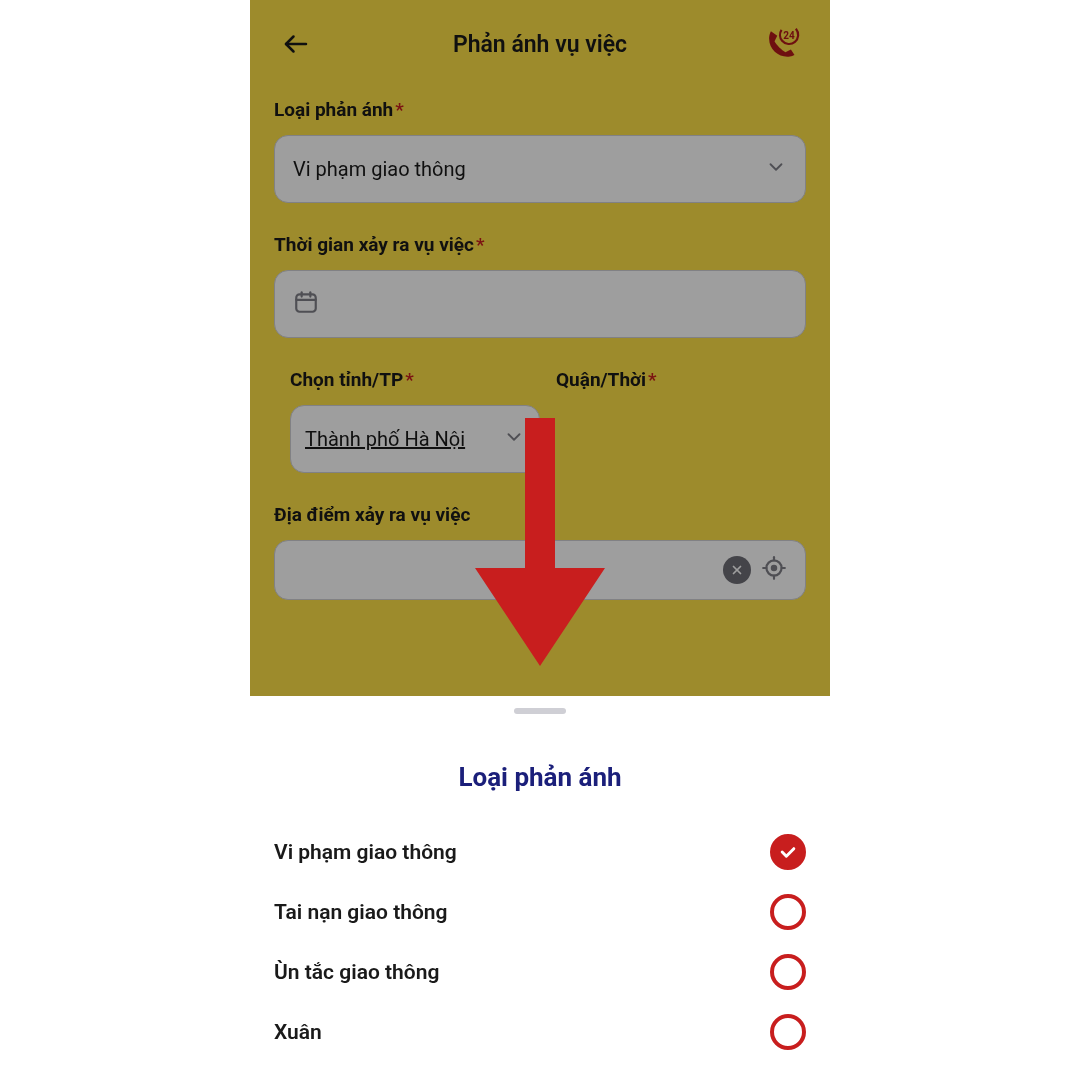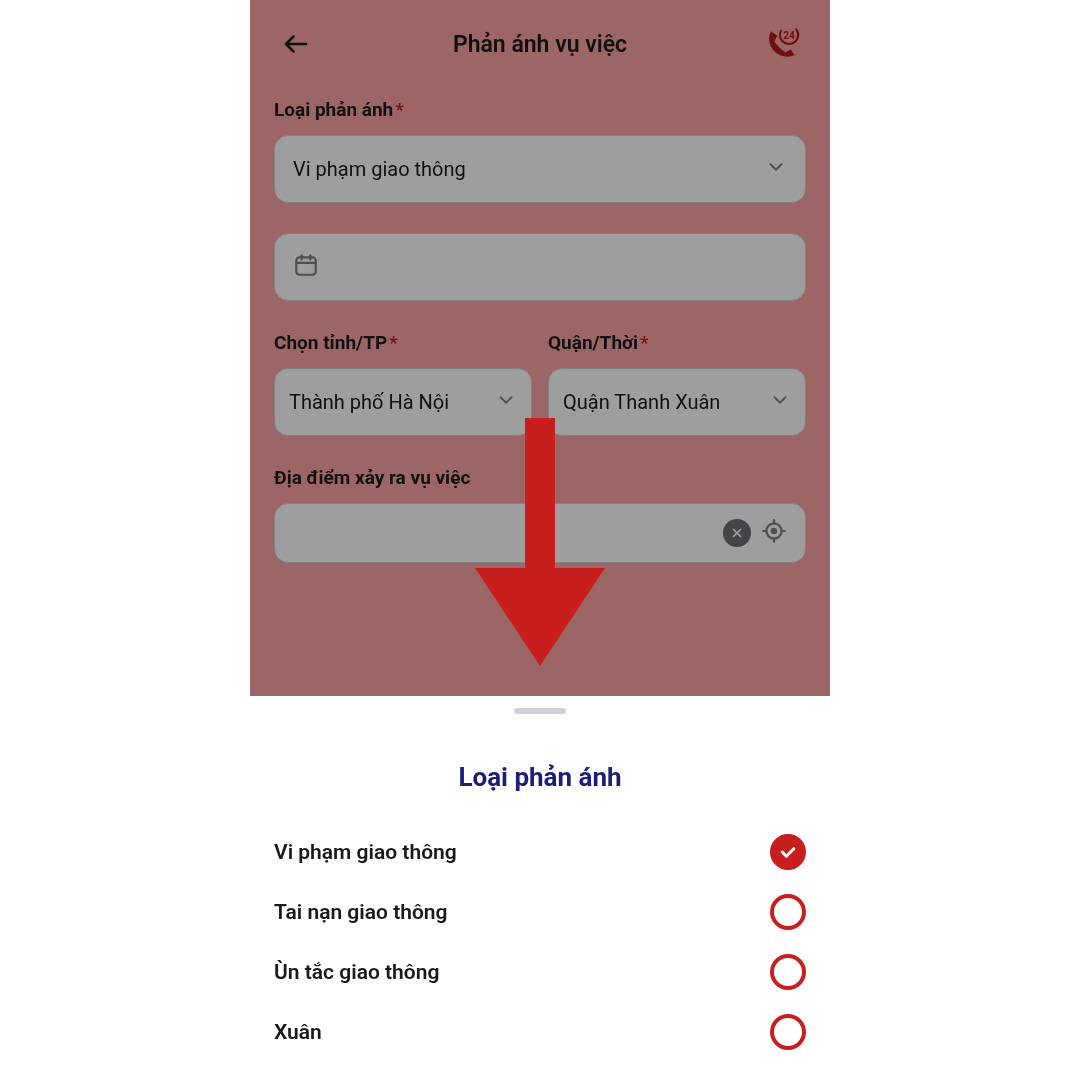--- a/index.html
+++ b/index.html
@@ -10,21 +10,21 @@
     background: #fff;
     position: relative;
     overflow: hidden;
   }
   .phone-area {
     position: absolute;
     left: 250px;
     top: 0;
     width: 580px;
     height: 890px;
-    background: #fca5a5;
+    background: #fde047;
   }
   .dim-overlay {
     position: absolute;
     left: 0; top: 0; right: 0; bottom: 0;
     background: rgba(0,0,0,0.38);
     pointer-events: none;
   }
   .header {
     position: relative;
     display: flex;
@@ -78,24 +78,25 @@
     padding:0 18px;
     font-size:20px;
     color:#1a1a1a;
   }
   .input-text { flex:1; }
   .chev { color:#808088; }
   .calendar-icon { color:#808088; }
   .two-col {
     display:flex;
     gap:16px;
+    margin-left:16px;
   }
   .two-col .col { flex:1; min-width:0;}
   .two-col .input-box { padding:0 14px; }
-  .two-col .input-text { overflow:hidden; white-space:nowrap; text-overflow:ellipsis; }
+  .two-col .input-text { overflow:hidden; white-space:nowrap; text-overflow:ellipsis;text-decoration:underline; }
   .loc-box {
     background:#fff;
     border:1px solid #d0d0d5;
     border-radius:14px;
     height:60px;
     display:flex;
     align-items:center;
     justify-content:flex-end;
     gap:10px;
     padding:0 18px;
@@ -196,20 +197,23 @@
         <span class="input-text">Vi phạm giao thông</span>
         <span class="chev">
           <svg width="22" height="22" viewBox="0 0 24 24" fill="none" stroke="currentColor" stroke-width="2" stroke-linecap="round" stroke-linejoin="round">
               <polyline points="6 9 12 15 18 9"></polyline>
             </svg>
         </span>
       </div>
     </div>
 
     <div class="field">
+      <div class="field-label">
+        <span>Thời gian xảy ra vụ việc</span><span class="req">*</span>
+      </div>
       <div class="input-box">
         <span class="calendar-icon">
           <svg width="26" height="26" viewBox="0 0 24 24" fill="none" stroke="currentColor" stroke-width="2" stroke-linecap="round" stroke-linejoin="round">
               <rect x="3" y="5" width="18" height="16" rx="3"></rect>
               <line x1="3" y1="10" x2="21" y2="10"></line>
               <line x1="8" y1="3" x2="8" y2="7"></line>
               <line x1="16" y1="3" x2="16" y2="7"></line>
             </svg>
         </span>
       </div>
@@ -225,28 +229,20 @@
           <span class="chev">
             <svg width="22" height="22" viewBox="0 0 24 24" fill="none" stroke="currentColor" stroke-width="2" stroke-linecap="round" stroke-linejoin="round">
                 <polyline points="6 9 12 15 18 9"></polyline>
               </svg>
           </span>
         </div>
       </div>
       <div class="col">
         <div class="field-label">
           <span>Quận/Thời</span><span class="req">*</span>
-        </div>
-        <div class="input-box">
-          <span class="input-text">Quận Thanh Xuân</span>
-          <span class="chev">
-            <svg width="22" height="22" viewBox="0 0 24 24" fill="none" stroke="currentColor" stroke-width="2" stroke-linecap="round" stroke-linejoin="round">
-                <polyline points="6 9 12 15 18 9"></polyline>
-              </svg>
-          </span>
         </div>
       </div>
     </div>
 
     <div class="field" style="margin-bottom:8px;">
       <div class="field-label">
         <span>Địa điểm xảy ra vụ việc</span>
       </div>
       <div class="loc-box">
         <span class="clear-circle">

